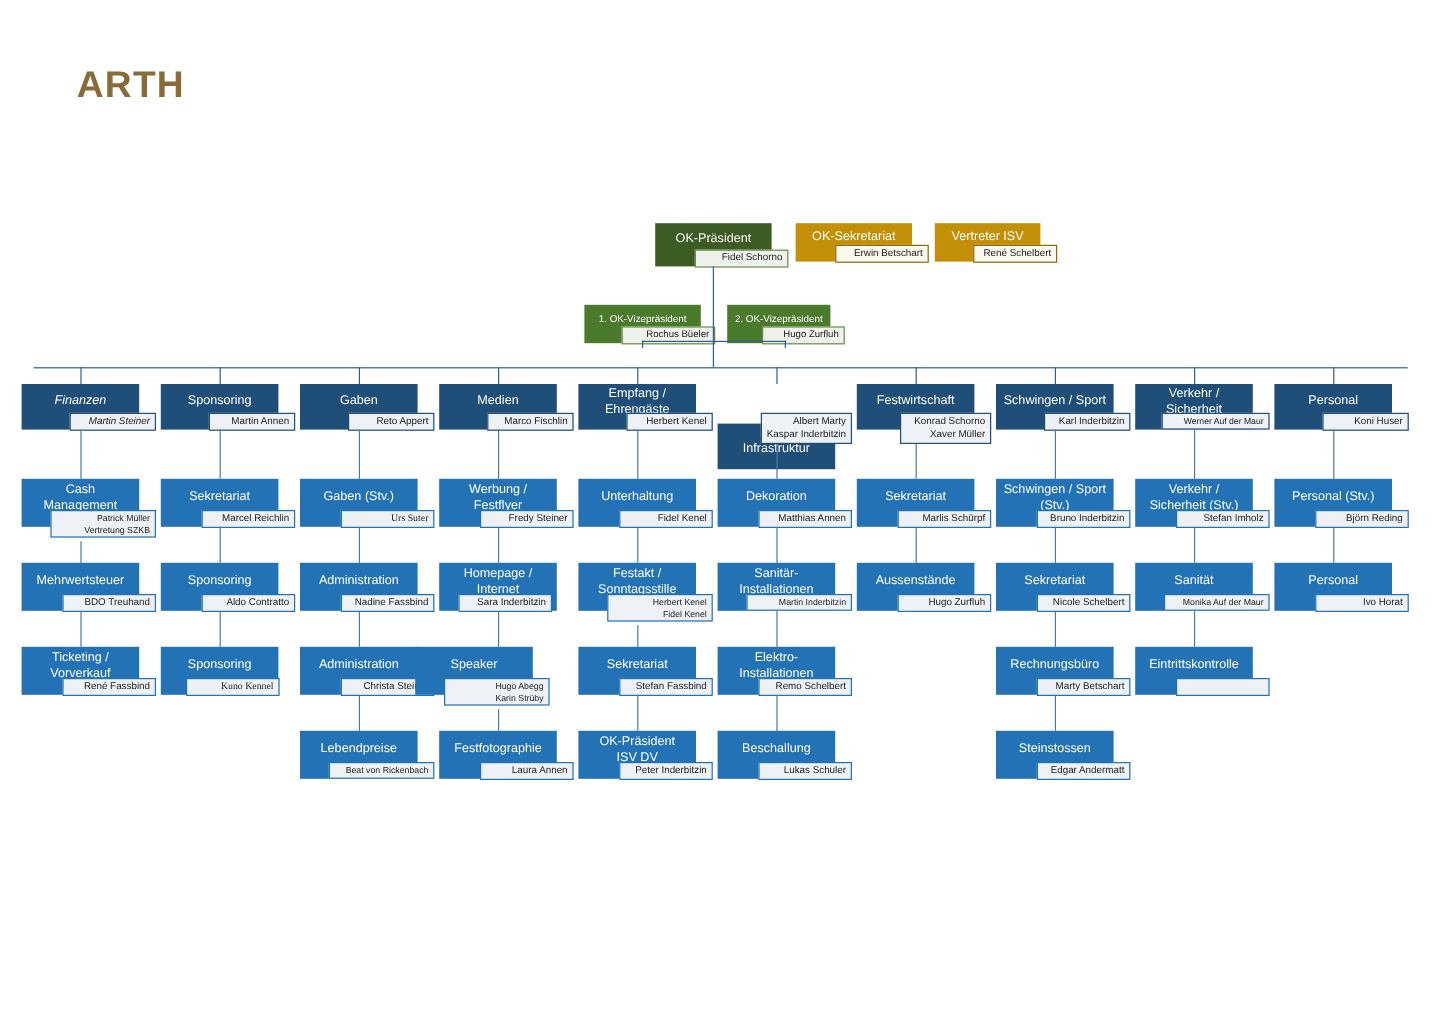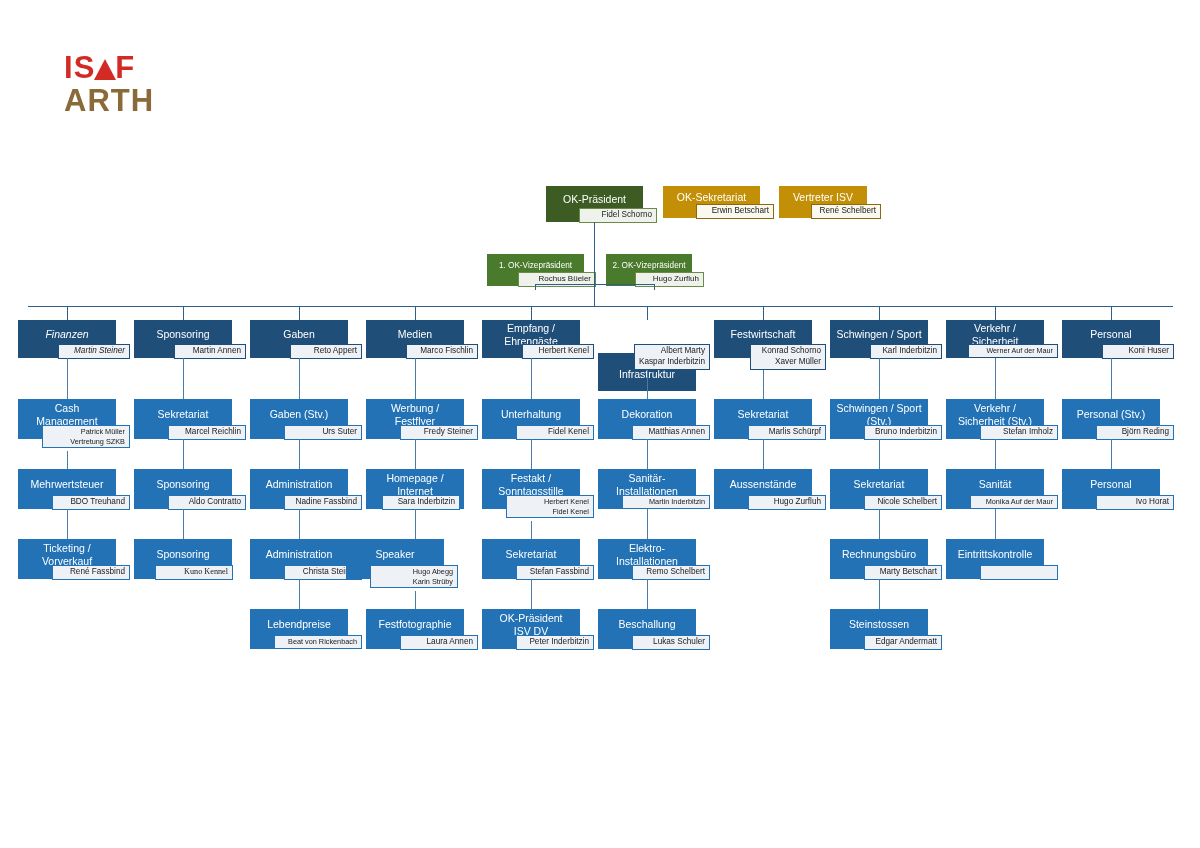--- a/index.html
+++ b/index.html
@@ -64,23 +64,20 @@
   .c-navy .plate { border-color: #1f4e79; }
   .c-blue .head { background: #2272b5; }
   .c-blue .plate { border-color: #2272b5; }
 </style>
 </head>
 <body>
 
 <div id="stage">
 
   <div id="logo">
-    <div class="logo-line logo-isaf">
-      <span class="lchar">I</span><span class="lchar">S</span><span class="tri"></span><span class="lchar">F</span>
-    </div>
     <div class="logo-line logo-arth">ARTH</div>
   </div>
 
   <div id="tree"></div>
 <div class="node c-dkgreen" style="left: 546px; top: 186px; width: 97px;">
       <div class="head" style="width: 97px; height: 36px; font-size: 10.5px; white-space: pre-line;">OK-Präsident</div>
       <div class="plate" style="width: 78px; left: 33px; top: 22px;">Fidel Schorno</div>
     </div>
     <div class="node c-gold" style="left: 663px; top: 186px; width: 97px;">
       <div class="head" style="width: 97px; height: 32px; font-size: 10.5px; white-space: pre-line;">OK-Sekretariat</div>
@@ -149,21 +146,21 @@
       <div class="plate" style="width: 78px; left: 21px; top: 26px; font-size: 8.2px; font-family: Liberation Serif, serif;">Kuno Kennel</div>
     </div>
     <div class="ln lndk" style="left: 299px; top: 306px; width: 1px; height: 14px;"></div>
     <div class="node c-navy" style="left: 250px; top: 320px; width: 98px;">
       <div class="head" style="width: 98px; height: 38px; font-size: 10.5px; white-space: pre-line;">Gaben</div>
       <div class="plate" style="width: 72px; left: 40px; top: 24px; font-size: 8.2px;">Reto Appert</div>
     </div>
     <div class="ln" style="left: 299px; top: 358px; width: 1px; height: 41px;"></div>
     <div class="node c-blue" style="left: 250px; top: 399px; width: 98px;">
       <div class="head" style="width: 98px; height: 40px; font-size: 10.5px; white-space: pre-line;">Gaben (Stv.)</div>
-      <div class="plate" style="width: 78px; left: 34px; top: 26px; font-size: 8.2px;">Urs Suter</div>
+      <div class="plate" style="width: 78px; left: 34px; top: 26px; font-size: 8.2px; font-family: Liberation Serif, serif;">Urs Suter</div>
     </div>
     <div class="ln" style="left: 299px; top: 439px; width: 1px; height: 30px;"></div>
     <div class="node c-blue" style="left: 250px; top: 469px; width: 98px;">
       <div class="head" style="width: 98px; height: 40px; font-size: 10.5px; white-space: pre-line;">Administration</div>
       <div class="plate" style="width: 78px; left: 34px; top: 26px; font-size: 8.2px;">Nadine Fassbind</div>
     </div>
     <div class="ln" style="left: 299px; top: 509px; width: 1px; height: 30px;"></div>
     <div class="node c-blue" style="left: 250px; top: 539px; width: 98px;">
       <div class="head" style="width: 98px; height: 40px; font-size: 10.5px; white-space: pre-line;">Administration</div>
       <div class="plate" style="width: 78px; left: 34px; top: 26px; font-size: 8.2px;">Christa Steiner</div>

